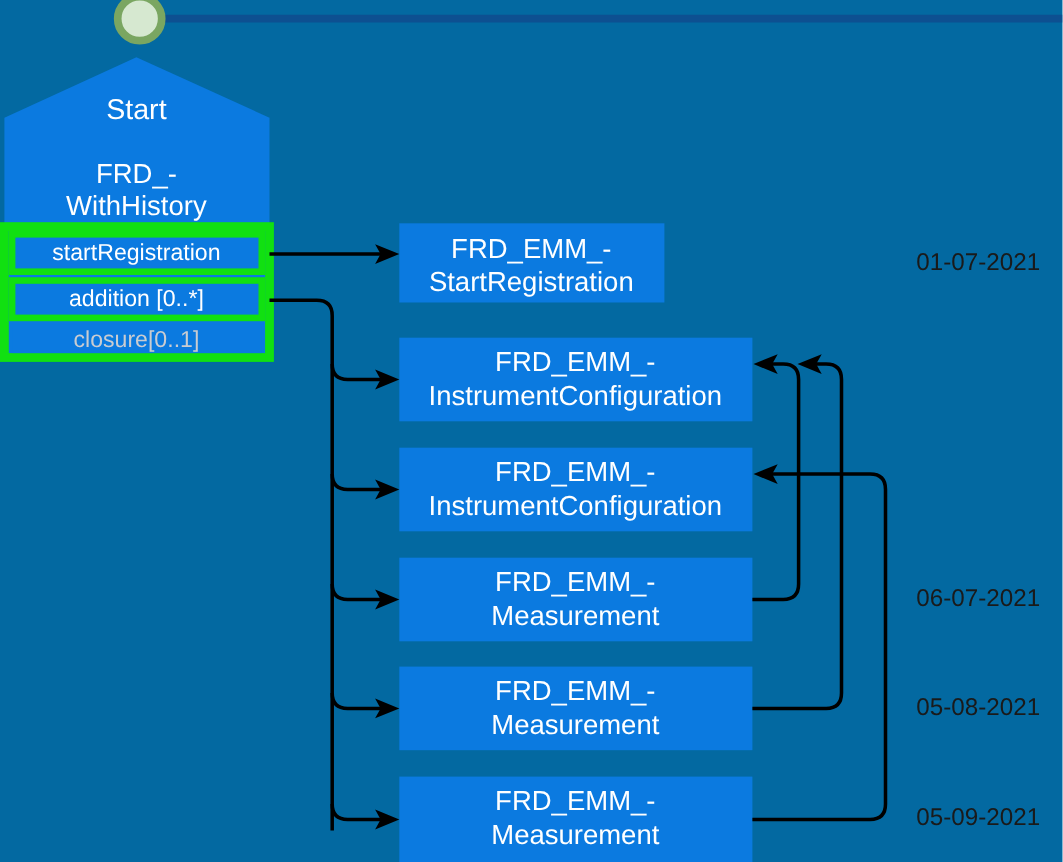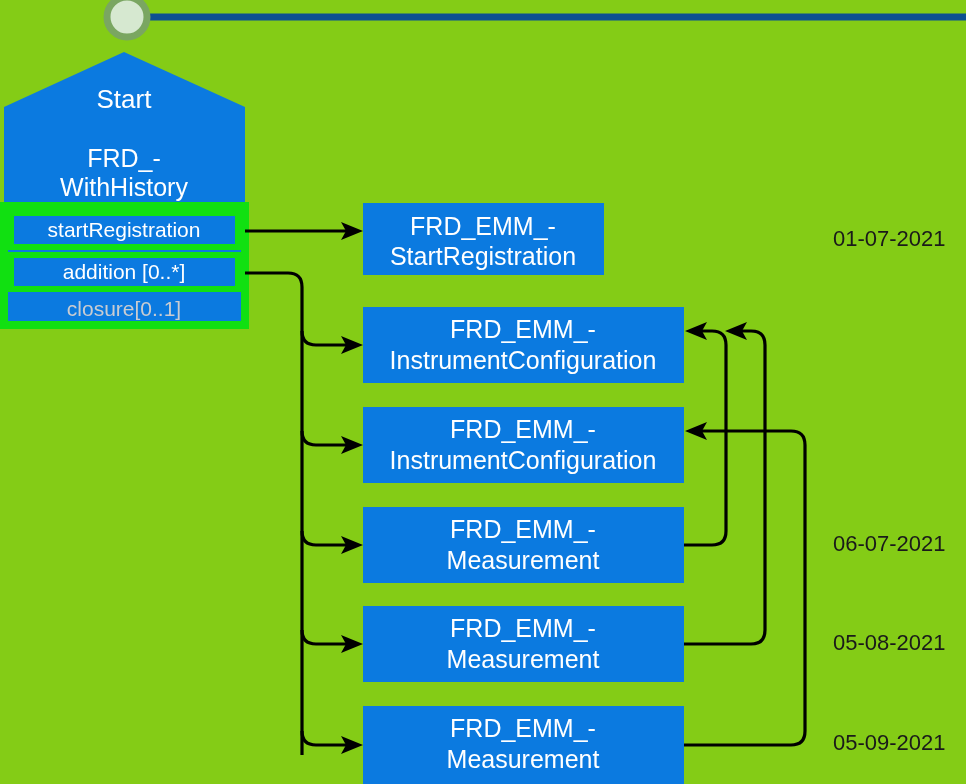--- a/index.html
+++ b/index.html
@@ -9,21 +9,21 @@
     background: #ffffff;
   }
   body {
     font-family: "Liberation Sans", sans-serif;
   }
   #stage {
     position: relative;
     width: 966px;
     height: 784px;
     overflow: hidden;
-    background: #84cc16;
+    background: #0369a1;
   }
   #diagram {
     display: block;
     width: 966px;
     height: 784px;
   }
   .node-label {
     font-family: "Liberation Sans", sans-serif;
     font-size: 25px;
     fill: #ffffff;

